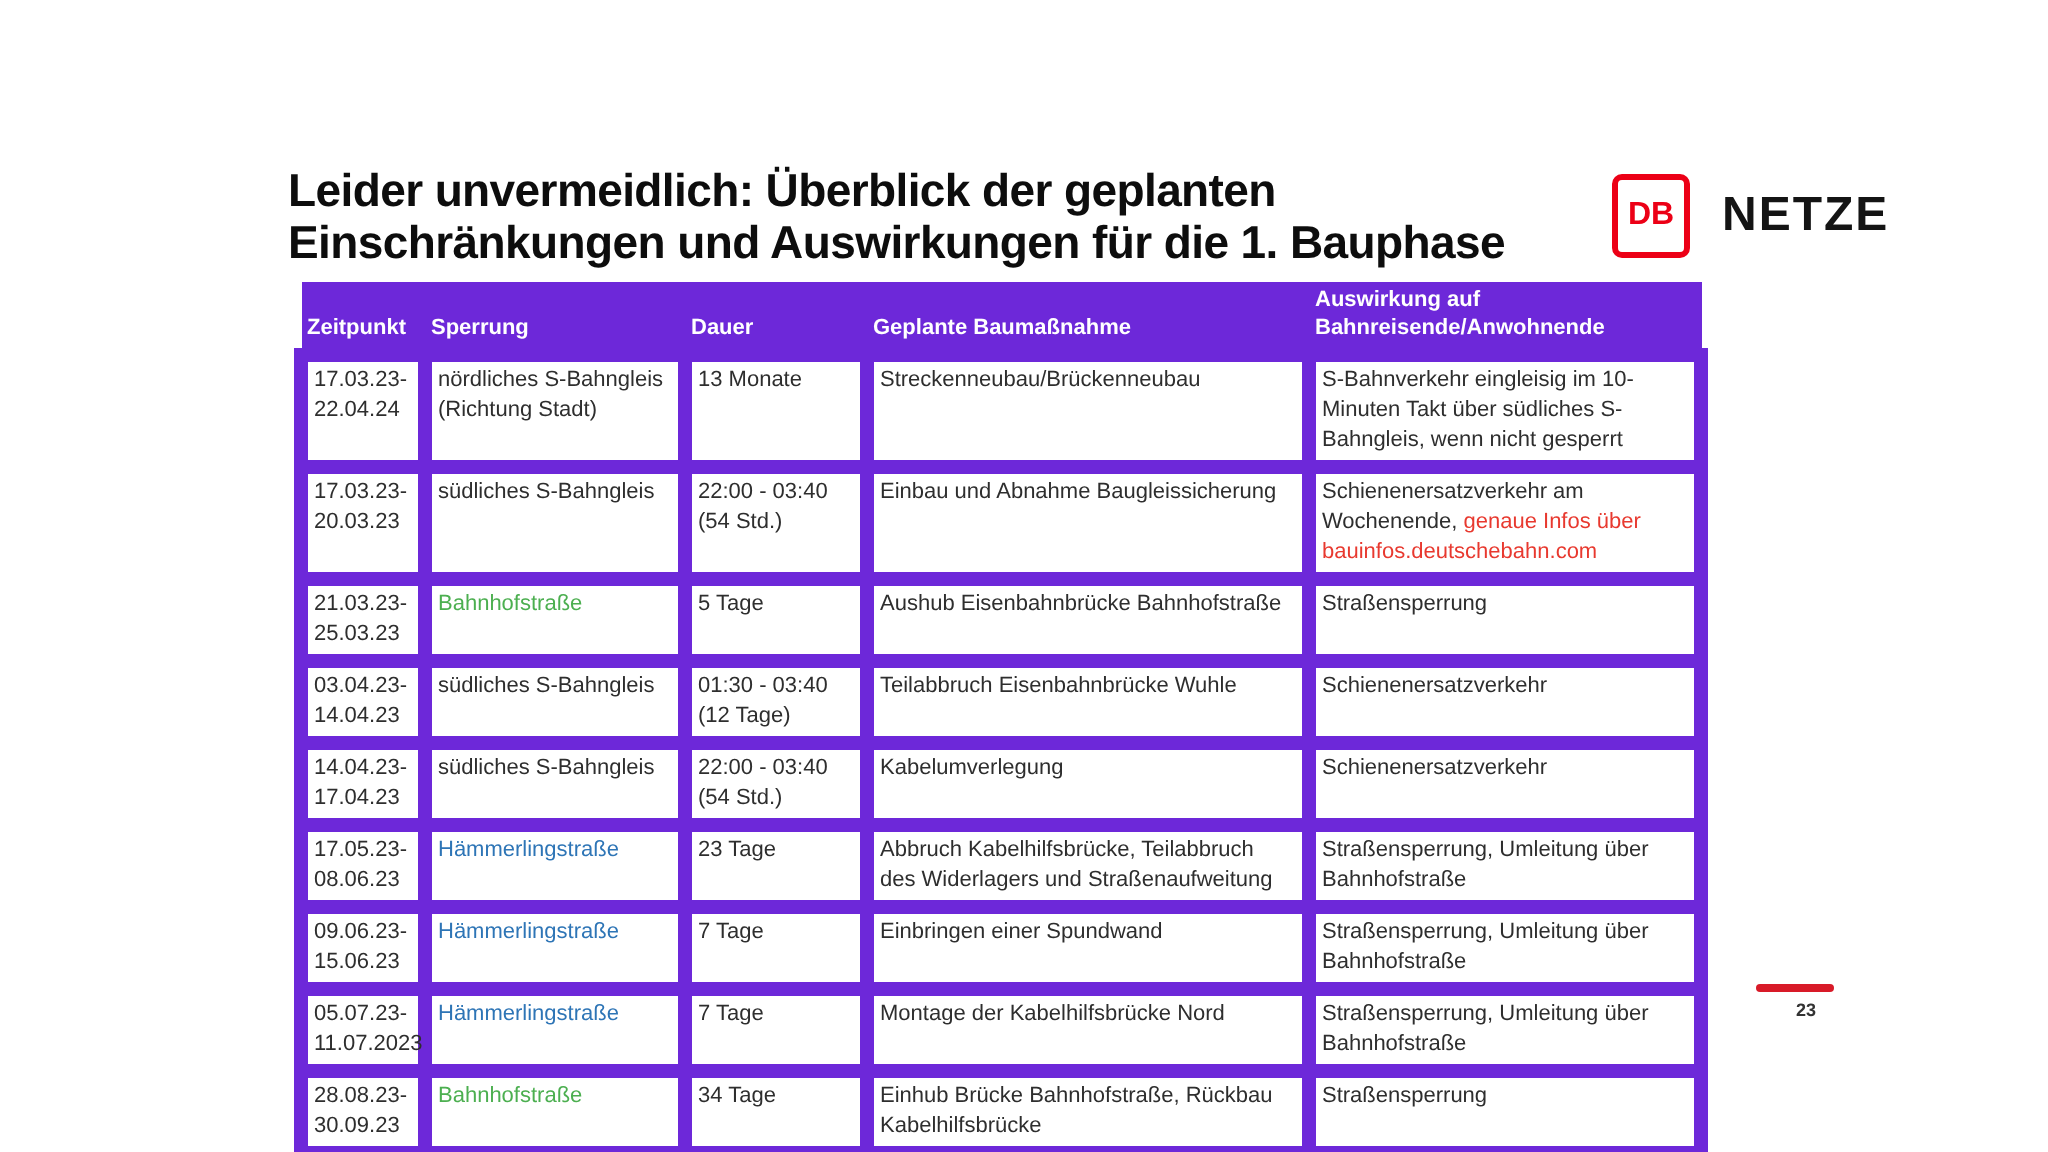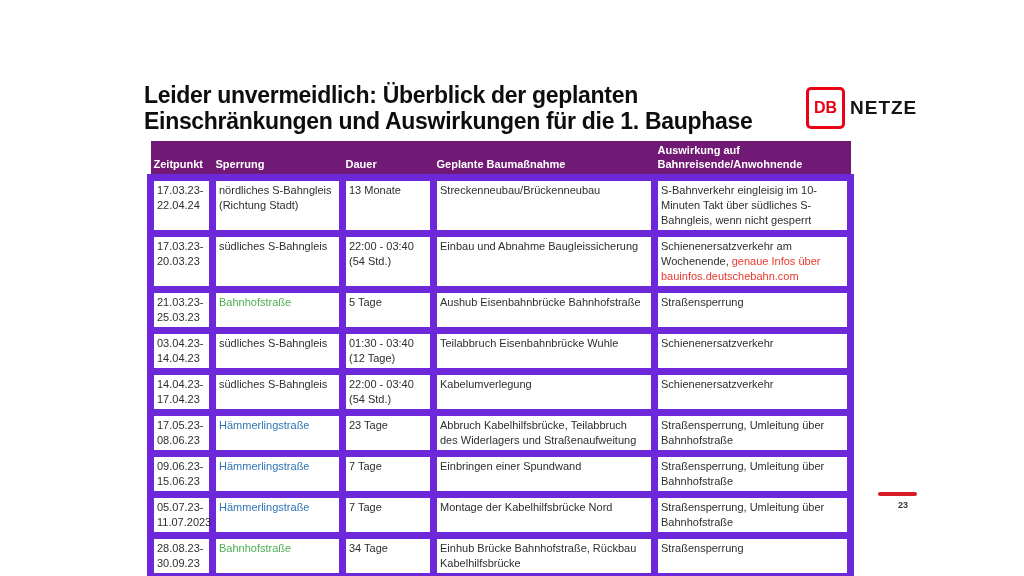--- a/index.html
+++ b/index.html
@@ -10,26 +10,26 @@
 
   
   .title { position: absolute; left: 128px; top: 82px; font-size: 23px; font-weight: bold;
            color: #0d0d0d; line-height: 26px; letter-spacing: -0.3px; }
 
   
   .logo { position: absolute; left: 790px; top: 87px; display: flex; align-items: center; }
   .db-box { width: 39px; height: 42px; border: 3px solid #ec0016; border-radius: 5px;
             display: flex; align-items: center; justify-content: center; background: #fff; }
   .db-box span { color: #ec0016; font-weight: bold; font-size: 16px; letter-spacing: 0px; }
-  .brand-text { margin-left: 5px; font-size: 19px; font-weight: bold; color: #141414; letter-spacing: 1px; }
+  .brand-text { margin-left: 16px; font-size: 24px; font-weight: bold; color: #141414; letter-spacing: 1px; }
 
   
   table { position: absolute; left: 131px; top: 141px; width: 700px;
           border-collapse: collapse; table-layout: fixed; }
-  th { background: #701a75; color: #ffffff; font-size: 11px; font-weight: bold;
+  th { background: #6d28d9; color: #ffffff; font-size: 11px; font-weight: bold;
        text-align: left; vertical-align: bottom; padding: 2px 4px 3px 3px;
        line-height: 14px; border: none; white-space: pre-line; }
   td { border: 7px solid #6d28d9; font-size: 11px; color: #2e2e2e; vertical-align: top;
        padding: 2px 4px 2px 3px; line-height: 15px; white-space: pre-line; background: #fff; }
   .c-green { color: #4caf50; }
   .c-blue { color: #2e75b6; }
   .c-default { color: #2e2e2e; }
   .red-text { color: #e8392f; }
 
   

